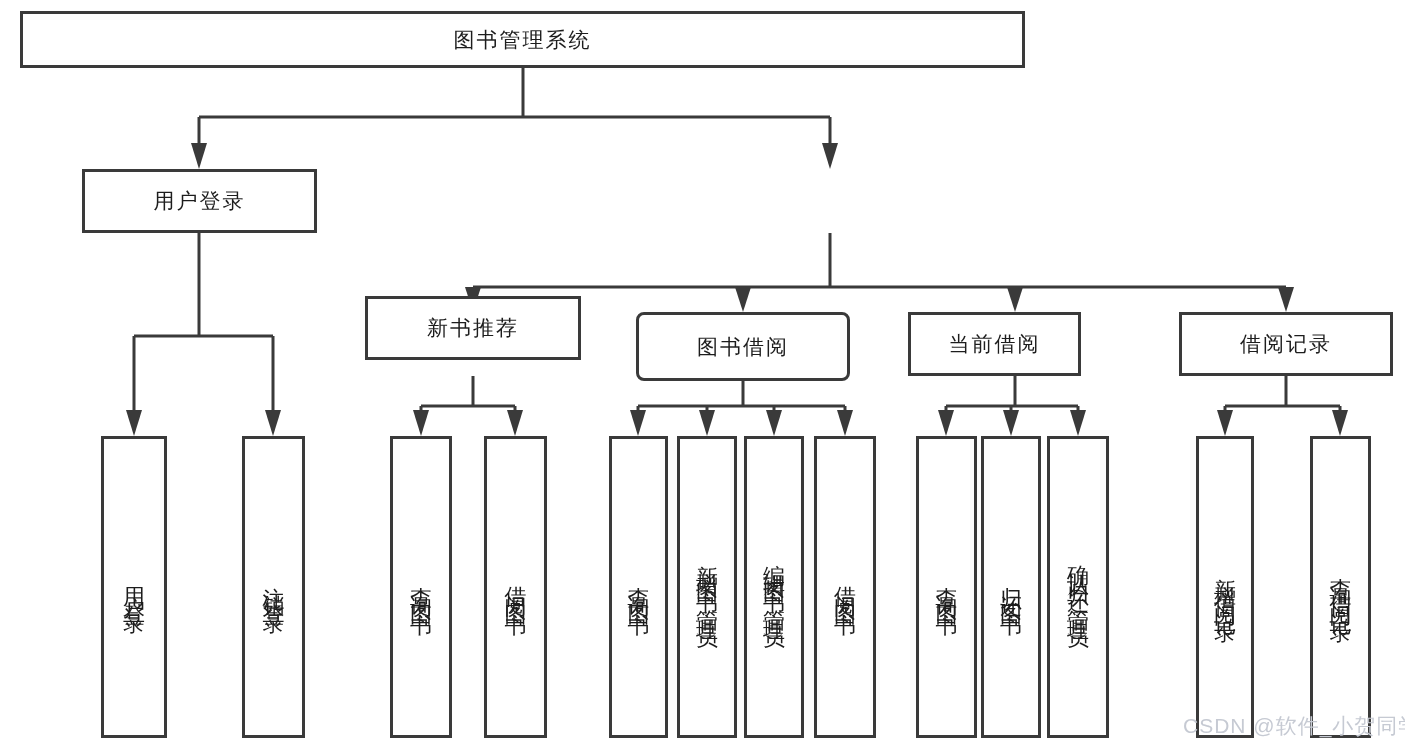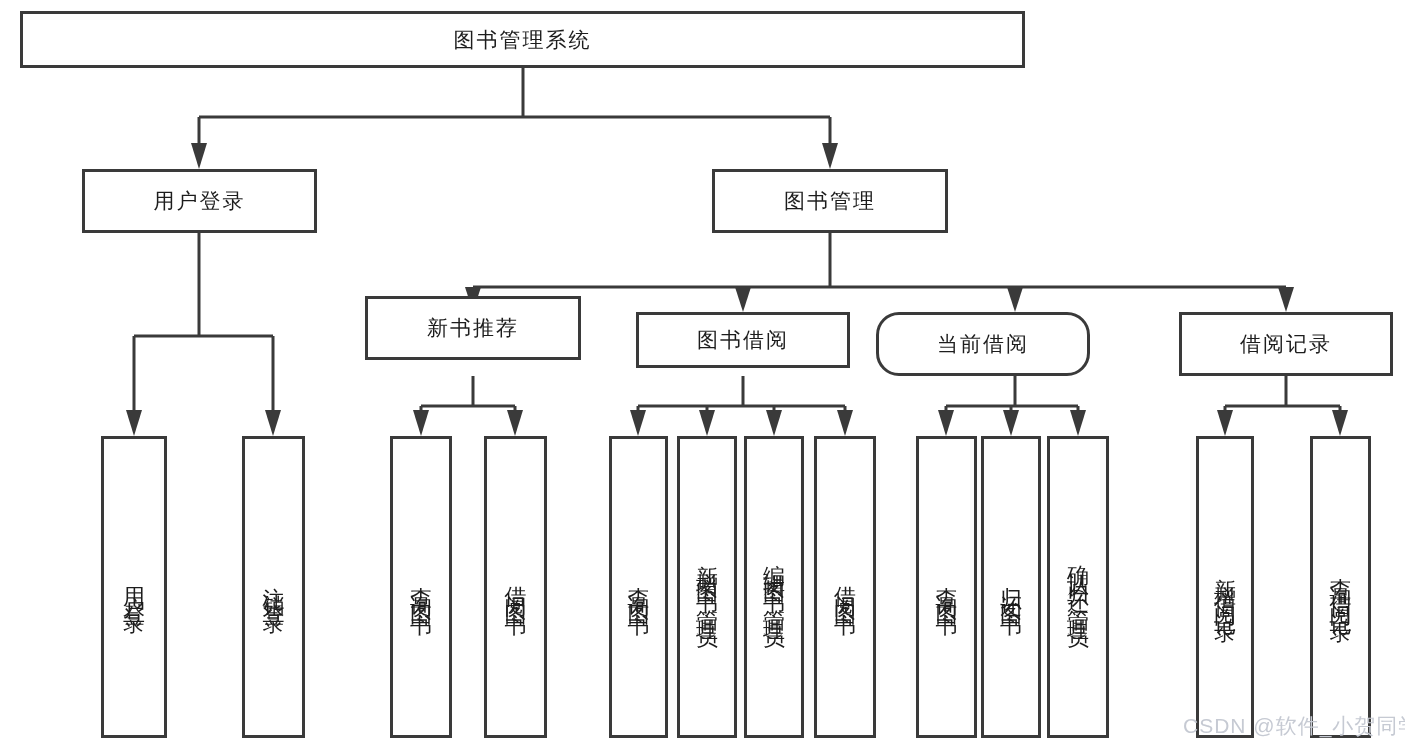--- a/index.html
+++ b/index.html
@@ -108,27 +108,26 @@
       <path d="M1286 376 V406 M1225 406 H1340 M1225 406 V412 M1340 406 V412"></path>
       <polygon points="1217,410 1233,410 1225,436"></polygon>
       <polygon points="1332,410 1348,410 1340,436"></polygon>
     </g>
   </svg>
 
   <div class="node" style="left:20px; top:11px; width:1005px; height:57px;">图书管理系统</div>
 
   <div class="node" style="left:82px; top:169px; width:235px; height:64px;">用户登录</div>
 
-  <div class="node" style="left:712px; top:169px; width:236px; height:64px;">图书管理</div>
 
   <div class="node" style="left:365px; top:296px; width:216px; height:64px;">新书推荐</div>
 
-  <div class="node" style="left:636px; top:312px; width:214px; height:56px;">图书借阅</div>
+  <div class="node" style="left:636px; top:312px; width:214px; height:69px;border-radius:8px;">图书借阅</div>
 
-  <div class="node" style="left:876px; top:312px; width:214px; height:64px;border-radius:23px;">当前借阅</div>
+  <div class="node" style="left:908px; top:312px; width:173px; height:64px;">当前借阅</div>
 
   <div class="node" style="left:1179px; top:312px; width:214px; height:64px;">借阅记录</div>
 
   <div class="node leaf" style="left:101px; top:436px; width:66px; height:302px;">
     <span class="vtext">用户登录</span>
   </div>
 
   <div class="node leaf" style="left:242px; top:436px; width:63px; height:302px;">
     <span class="vtext">注销登录</span>
   </div>

